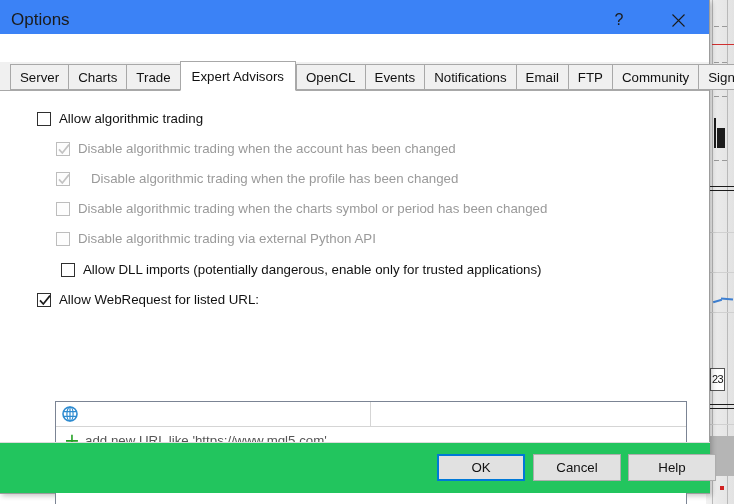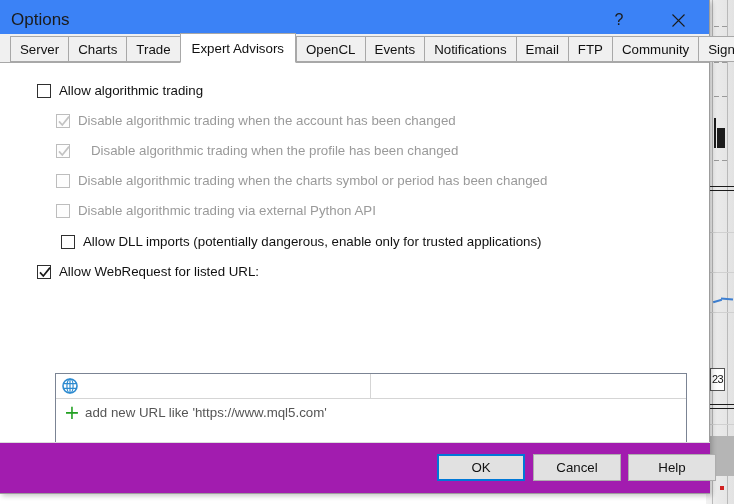--- a/index.html
+++ b/index.html
@@ -62,20 +62,21 @@
     color: #1b1b1b; cursor: default; user-select: none;
   }
   .tb-help { right: 67px; font-size: 16px; }
   .tb-close { right: 8px; }
   .tb-close svg { display:block; }
 
   
   .tabstrip {
     position: relative; height: 29px; background: #f0f0f0;
     border-bottom: 1px solid #a8a8a8;
+    margin-top: 28px;
   }
   .tabs { position: absolute; left: 10px; bottom: 0; display: flex; align-items: flex-end; }
   .tab {
     height: 26px; line-height: 25px;
     padding: 0 9px;
     font-size: 13.3px; color: #111;
     background: #f0f0f0;
     border: 1px solid #a8a8a8;
     border-right: none;
     white-space: nowrap;
@@ -138,21 +139,21 @@
   .plus {
     width: 14px; margin-left: 8px; flex: 0 0 14px;
     color: #22a022; font-size: 19px; line-height: 14px; text-align: center;
     font-family: "DejaVu Sans", sans-serif;
   }
   .add-text { margin-left: 7px; font-size: 13.3px; color: #555; }
 
   
   .footer {
     position: absolute; left: 0; bottom: 0; width: 710px; height: 51px;
-    background: #a21caf; border-top: 1px solid #dcdcdc; padding-left: 44px;
+    background: #22c55e; border-top: 1px solid #dcdcdc; padding-left: 44px;
   }
   .btn {
     position: absolute; top: 11px; height: 27px; width: 88px;
     background: #e1e1e1; border: 1px solid #adadad;
     font-size: 13.3px; color: #111;
     display: flex; align-items: center; justify-content: center;
     cursor: default; font-family: "Liberation Sans", sans-serif;
   }
   .btn.primary { border: 2px solid #0078d7; background:#e1e1e1; }
   #btn-ok { left: 437px; }

